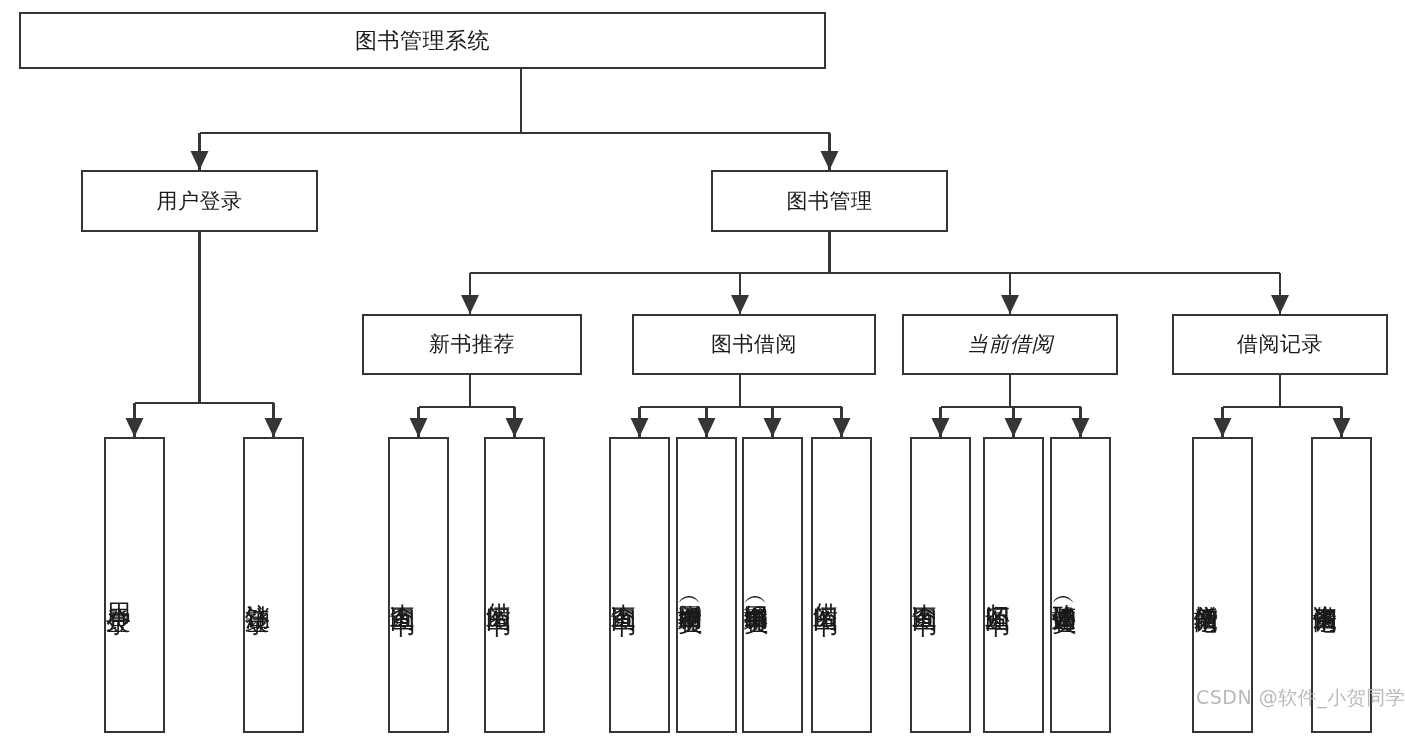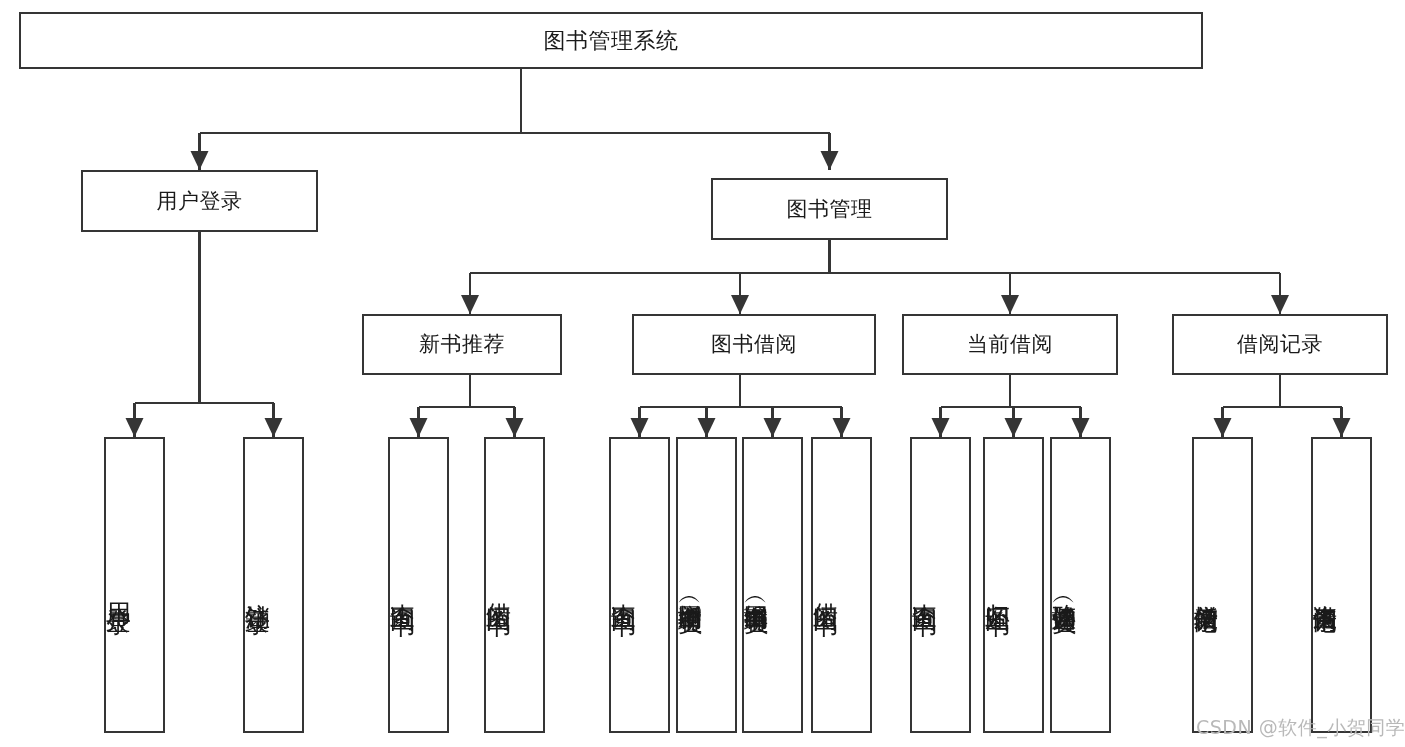--- a/index.html
+++ b/index.html
@@ -130,38 +130,38 @@
       <line x1="1080.5" y1="407" x2="1080.5" y2="437" stroke="#353535" stroke-width="2.5" shape-rendering="crispEdges"></line>
       <polygon points="1071.5,418 1089.5,418 1080.5,437" fill="#353535"></polygon>
       <line x1="1280" y1="375" x2="1280" y2="407" stroke="#353535" stroke-width="2.5" shape-rendering="crispEdges"></line>
       <line x1="1222.5" y1="407" x2="1341.5" y2="407" stroke="#353535" stroke-width="2.5" shape-rendering="crispEdges"></line>
       <line x1="1222.5" y1="407" x2="1222.5" y2="437" stroke="#353535" stroke-width="2.5" shape-rendering="crispEdges"></line>
       <polygon points="1213.5,418 1231.5,418 1222.5,437" fill="#353535"></polygon>
       <line x1="1341.5" y1="407" x2="1341.5" y2="437" stroke="#353535" stroke-width="2.5" shape-rendering="crispEdges"></line>
       <polygon points="1332.5,418 1350.5,418 1341.5,437" fill="#353535"></polygon>
     </svg>
 
-  <div class="node root horiz" style="left: 19px; top: 12px; width: 1184px; height: 57px;">
+  <div class="node root horiz" style="left: 19px; top: 12px; width: 807px; height: 57px;">
     <span class="label">图书管理系统</span>
   </div>
 
   <div class="node horiz" style="left: 81px; top: 170px; width: 237px; height: 62px;">
     <span class="label">用户登录</span>
   </div>
-  <div class="node horiz" style="left: 711px; top: 170px; width: 237px; height: 62px; margin-top: 8px;">
+  <div class="node horiz" style="left: 711px; top: 170px; width: 237px; height: 62px;">
     <span class="label">图书管理</span>
   </div>
 
-  <div class="node horiz" style="left: 362px; top: 314px; width: 200px; height: 61px; align-items: center;">
+  <div class="node horiz" style="left: 362px; top: 314px; width: 220px; height: 61px; align-items: center;">
     <span class="label">新书推荐</span>
   </div>
   <div class="node horiz" style="left: 632px; top: 314px; width: 244px; height: 61px;">
     <span class="label">图书借阅</span>
   </div>
-  <div class="node horiz" style="left: 902px; top: 314px; width: 216px; height: 61px;">
+  <div class="node horiz" style="left: 902px; top: 314px; width: 216px; height: 61px; font-style: italic;">
     <span class="label">当前借阅</span>
   </div>
   <div class="node horiz" style="left: 1172px; top: 314px; width: 216px; height: 61px; justify-content: center;">
     <span class="label">借阅记录</span>
   </div>
 
   <div class="node vert" style="left: 104px; top: 437px; width: 61px; height: 296px;">
     <span class="label">用户登录</span>
   </div>
   <div class="node vert" style="left: 243px; top: 437px; width: 61px; height: 296px;">
@@ -198,14 +198,14 @@
     <span class="label">确认归还（管理员）</span>
   </div>
 
   <div class="node vert tall" style="left: 1192px; top: 437px; width: 61px; height: 296px;">
     <span class="label">新增借阅记录</span>
   </div>
   <div class="node vert tall" style="left: 1311px; top: 437px; width: 61px; height: 296px;">
     <span class="label">查询借阅记录</span>
   </div>
 
-  <div class="watermark" style="left: 1196px; top: 715px;">CSDN @软件_小贺同学</div>
+  <div class="watermark" style="left: 1196px; top: 685px;">CSDN @软件_小贺同学</div>
 </div>
 
 </body></html>

